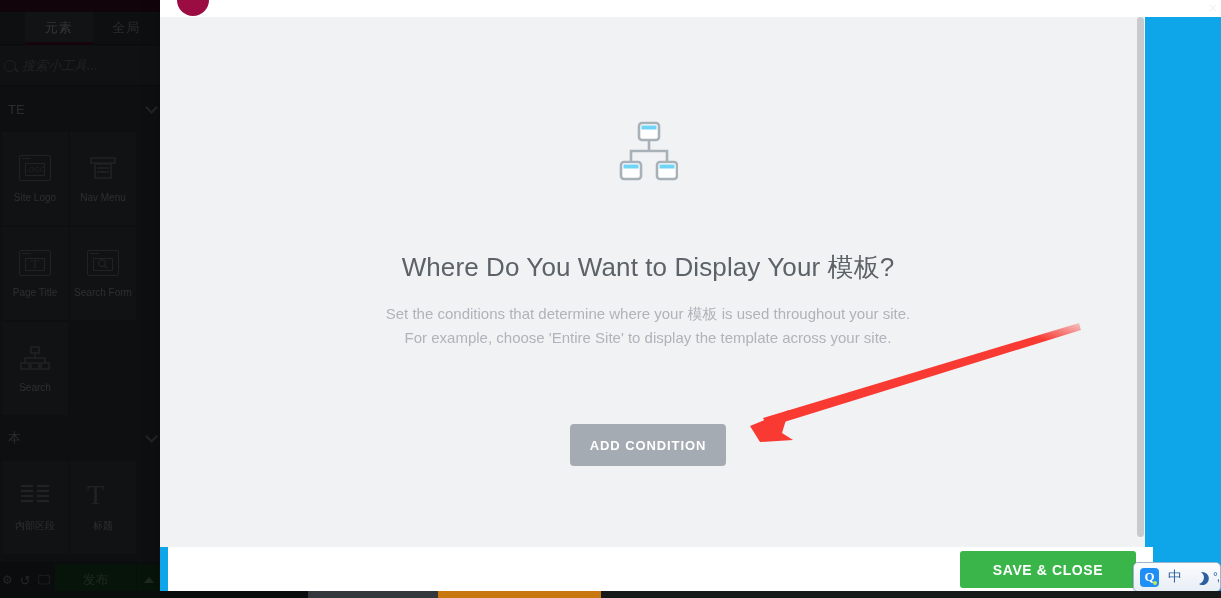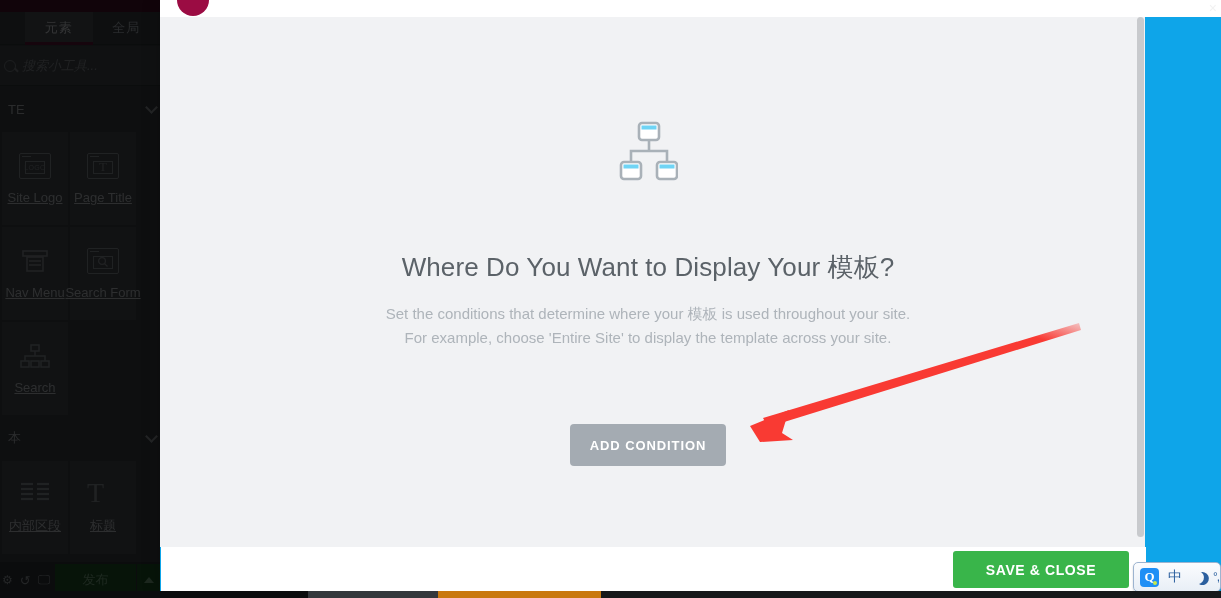--- a/index.html
+++ b/index.html
@@ -63,21 +63,21 @@
   .chev {
     width: 9px; height: 9px; border-right: 2px solid #5c5f62; border-bottom: 2px solid #5c5f62;
     transform: rotate(45deg); margin-top: -4px;
   }
   .widget-grid { display: flex; flex-wrap: wrap; gap: 2px; padding: 0 2px; }
   .widget-card {
     width: 66px; height: 93px; background: #2d3033;
     display: flex; flex-direction: column; align-items: center; justify-content: center;
     gap: 11px;
   }
-  .widget-card .wlabel { font-size: 13px; color: #76797c; white-space: nowrap; text-decoration: underline; }
+  .widget-card .wlabel { font-size: 10px; color: #76797c; white-space: nowrap; }
   .wicon { width: 32px; height: 26px; position: relative; }
   .wicon .frame {
     position: absolute; inset: 0; border: 1.6px solid #56595c; border-radius: 2px;
   }
   .wicon .frame::before {
     content:""; position:absolute; left:2px; top:2px; width:9px; height:1.4px;
     background:#56595c; box-shadow: 0 0 0 0 #56595c;
   }
   .wicon .inner {
     position:absolute; left:6px; top:8px; right:6px; bottom:5px;
@@ -174,21 +174,21 @@
   }
   .add-condition-btn {
     margin-top: 74px;
     width: 156px; height: 42px; border: none; border-radius: 4px;
     background: #a4abb2; color: #ffffff;
     font-family: "Liberation Sans", sans-serif;
     font-size: 13px; font-weight: bold; letter-spacing: .9px;
     cursor: pointer;
   }
   .modal-footer {
-    position: absolute; left: 1px; bottom: 0; width: 985px; height: 45px;
+    position: absolute; left: 8px; bottom: 0; width: 985px; height: 45px;
     background: #ffffff;
   }
   .save-close-btn {
     position: absolute; right: 17px; top: 4px;
     width: 176px; height: 37px; border: none; border-radius: 3px;
     background: #39b54a; color: #ffffff;
     font-family: "Liberation Sans", sans-serif;
     font-size: 14px; font-weight: bold; letter-spacing: .6px;
     cursor: pointer;
   }
@@ -269,37 +269,37 @@
         <div class="widget-grid">
           <div class="widget-card">
             <span class="wicon">
               <span class="frame"></span>
                 <span class="inner">LOGO</span>
             </span>
             <span class="wlabel">Site Logo</span>
           </div>
           <div class="widget-card">
             <span class="wicon">
-              <span class="frame"></span>
-                <span class="inner">
-                  <span class="bigT">T</span>
-                </span>
-            </span>
-            <span class="wlabel">Page Title</span>
-          </div>
-          <div class="widget-card">
-            <span class="wicon">
               <svg width="32" height="26" viewBox="0 0 32 26" fill="none" stroke="#56595c" stroke-width="1.6">
                 <rect x="4" y="3" width="24" height="5"></rect>
                   <rect x="8" y="9" width="16" height="14"></rect>
                 <line x1="10" y1="13" x2="22" y2="13"></line>
                   <line x1="10" y1="17" x2="22" y2="17"></line>
               </svg>
             </span>
             <span class="wlabel">Nav Menu</span>
+          </div>
+          <div class="widget-card">
+            <span class="wicon">
+              <span class="frame"></span>
+                <span class="inner">
+                  <span class="bigT">T</span>
+                </span>
+            </span>
+            <span class="wlabel">Page Title</span>
           </div>
           <div class="widget-card">
             <span class="wicon">
               <span class="frame"></span>
               <span class="inner">
                 <svg width="12" height="12" viewBox="0 0 12 12" fill="none" stroke="#56595c" stroke-width="1.3">
                   <circle cx="5" cy="5" r="3.4"></circle>
                     <line x1="7.6" y1="7.6" x2="10.5" y2="10.5"></line>
                 </svg>
               </span>

